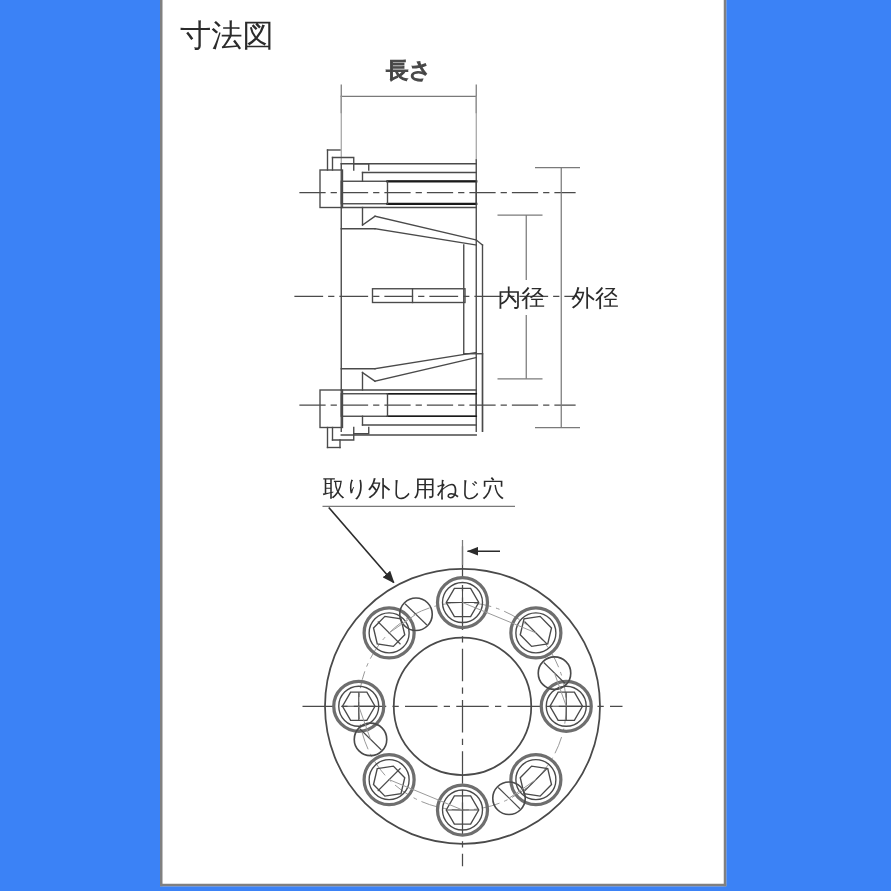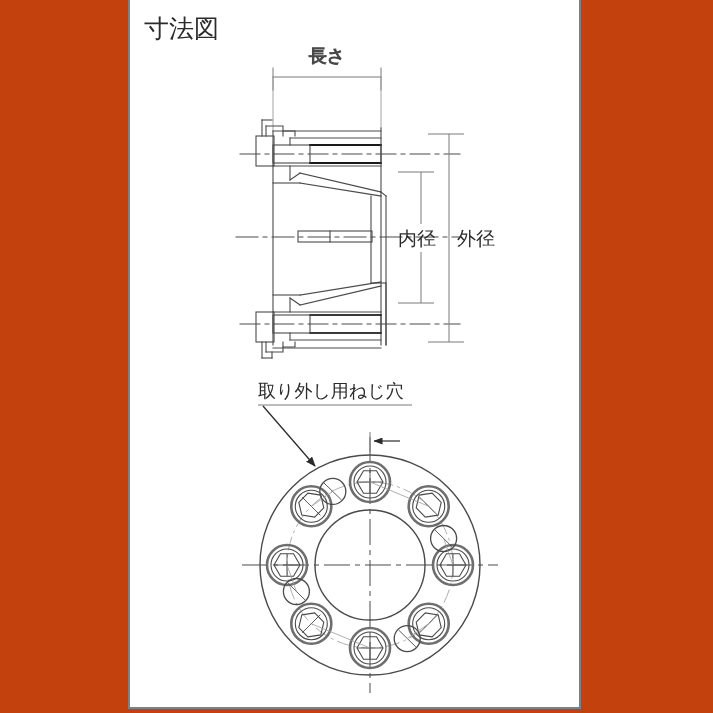--- a/index.html
+++ b/index.html
@@ -10,21 +10,21 @@
   body {
     width: 713px;
     height: 713px;
     font-family: "Liberation Sans", sans-serif;
     overflow: hidden;
   }
   #page {
     position: relative;
     width: 713px;
     height: 713px;
-    background: #c2410c;
+    background: #3b82f6;
   }
   #drawing-frame {
     position: absolute;
     left: 128px;
     top: 0px;
     width: 453px;
     height: 709px;
     border-left: 2px solid #808080;
     border-right: 2px solid #808080;
     border-bottom: 2px solid #808080;

